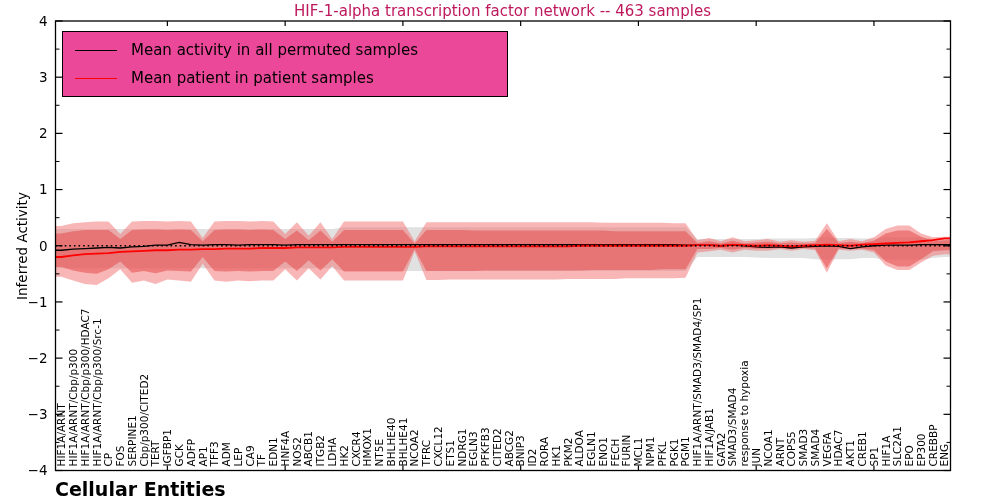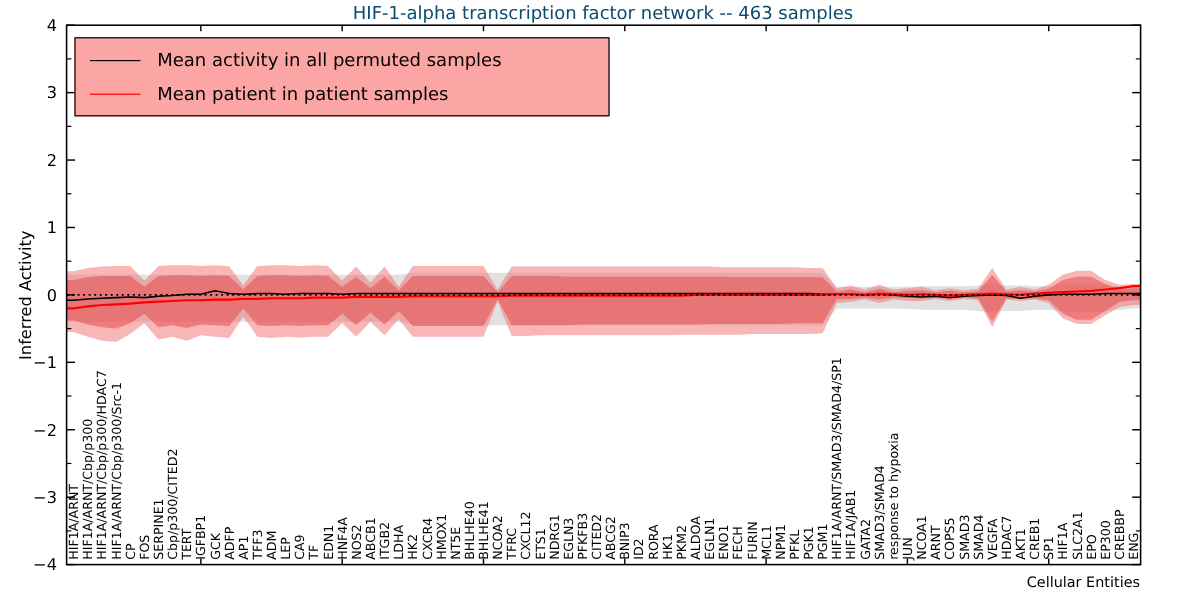--- a/index.html
+++ b/index.html
@@ -1,26 +1,26 @@
 <!DOCTYPE html>
 <html><head>
 <meta charset="utf-8">
 <style>
   html,body{margin:0;padding:0;background:#ffffff;}
   .figure{position:relative;width:1000px;height:500px;background:#ffffff;
           font-family:"DejaVu Sans","Liberation Sans",sans-serif;overflow:hidden;}
   .chart-title{position:absolute;left:55px;top:2px;width:895px;text-align:center;
-               font-size:15px;color:#0c4a6e;}
-  .x-axis-title{position:absolute;left:55px;top:478px;width:895px;text-align:right;
-                font-size:12px;color:#000;}
+               font-size:15px;color:#be185d;}
+  .x-axis-title{position:absolute;left:55px;top:478px;width:895px;text-align:left;
+                font-size:19px;color:#000;font-weight:bold;}
   .y-axis-title{position:absolute;left:-58px;top:238px;width:160px;text-align:center;
                 font-size:13.5px;color:#000;transform:rotate(-90deg);}
   svg{position:absolute;left:0;top:0;}
   .legend{position:absolute;left:62px;top:31px;width:446px;height:66px;
-          background:#fca5a5;border:1.4px solid #000;box-sizing:border-box;
+          background:#ec4899;border:1.4px solid #000;box-sizing:border-box;
           display:flex;flex-direction:column;justify-content:space-around;padding:4px 0;}
   .legend-row{display:flex;align-items:center;height:28px;}
   .legend-line{width:42px;height:0;border-top-width:1.6px;border-top-style:solid;margin-left:12px;}
   .legend-label{margin-left:14px;font-size:15px;color:#000;}
 </style>
 </head>
 <body>
 
 <div class="figure">
   <div class="chart-title">HIF-1-alpha transcription factor network -- 463 samples</div>

